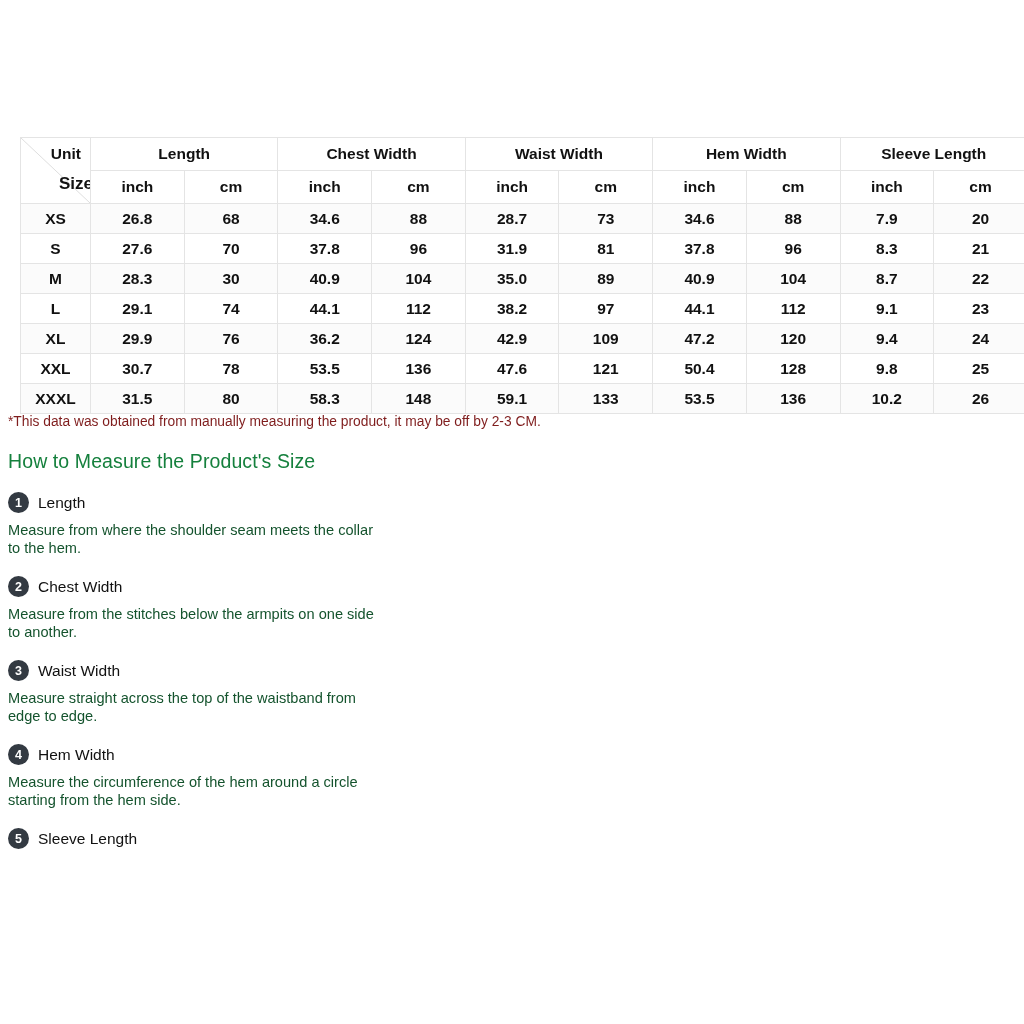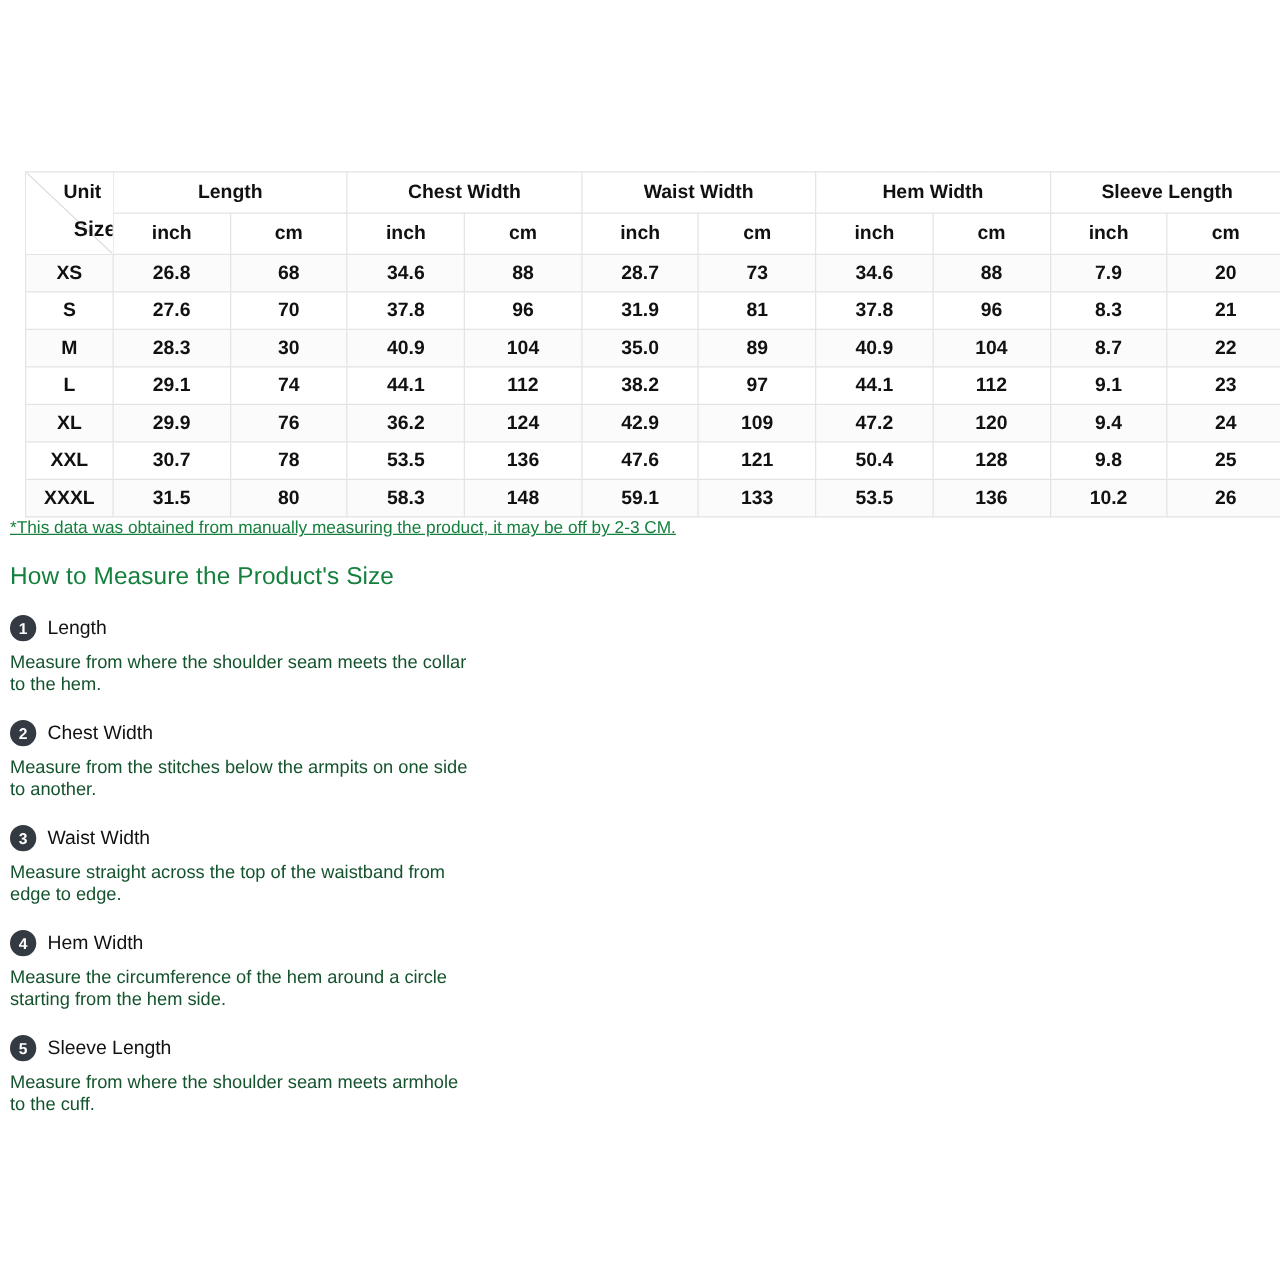--- a/index.html
+++ b/index.html
@@ -70,22 +70,21 @@
     margin-left: 31px;
   }
 
   
   .note {
     position: absolute;
     left: 8px;
     top: 414px;
     font-size: 13.8px;
     font-weight: 400;
-    color: #15803d;
-    text-decoration: underline;
+    color: #7f1d1d;
   }
 
   
   .howto {
     position: absolute;
     left: 8px;
     top: 450px;
     width: 420px;
   }
   .howto h2 {
@@ -297,18 +296,17 @@
             <span class="badge">4</span>
             <span class="item-label">Hem Width</span>
           </div>
           <p class="item-desc">Measure the circumference of the hem around a circle starting from the hem side.</p>
         </div>
         <div class="measure-item">
           <div class="item-head">
             <span class="badge">5</span>
             <span class="item-label">Sleeve Length</span>
           </div>
-          <p class="item-desc">Measure from where the shoulder seam meets armhole to the cuff.</p>
         </div>
       </div>
   </section>
 
 </div>
 
 </body></html>

